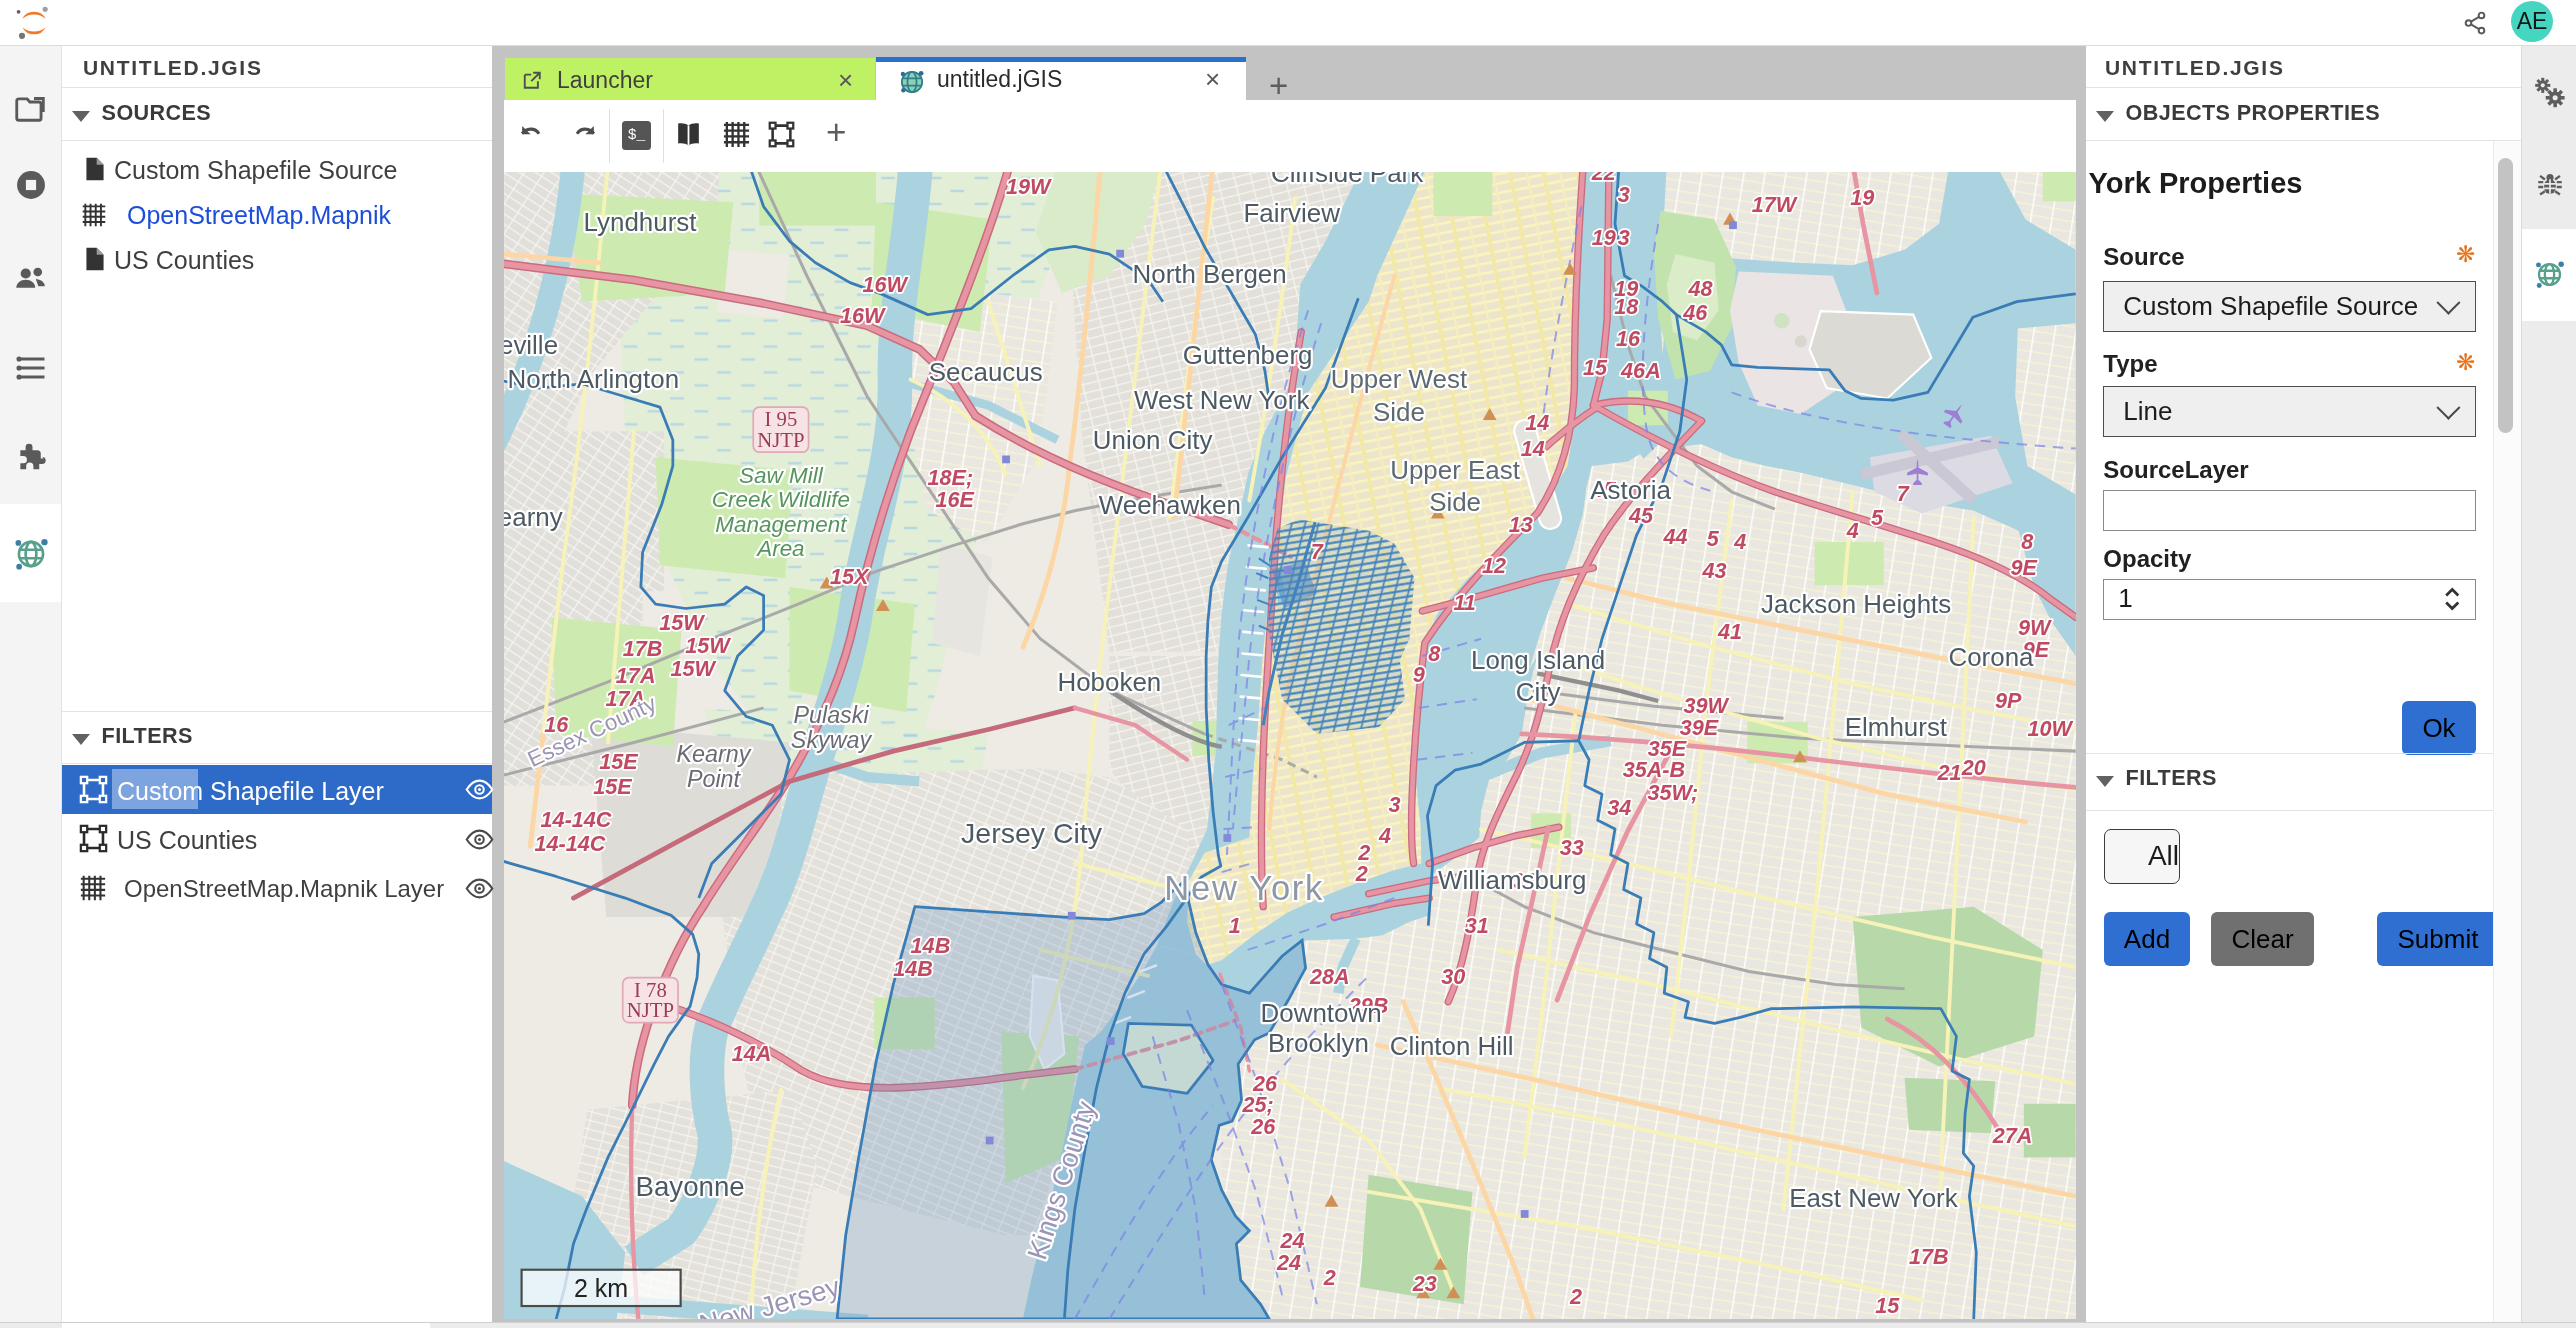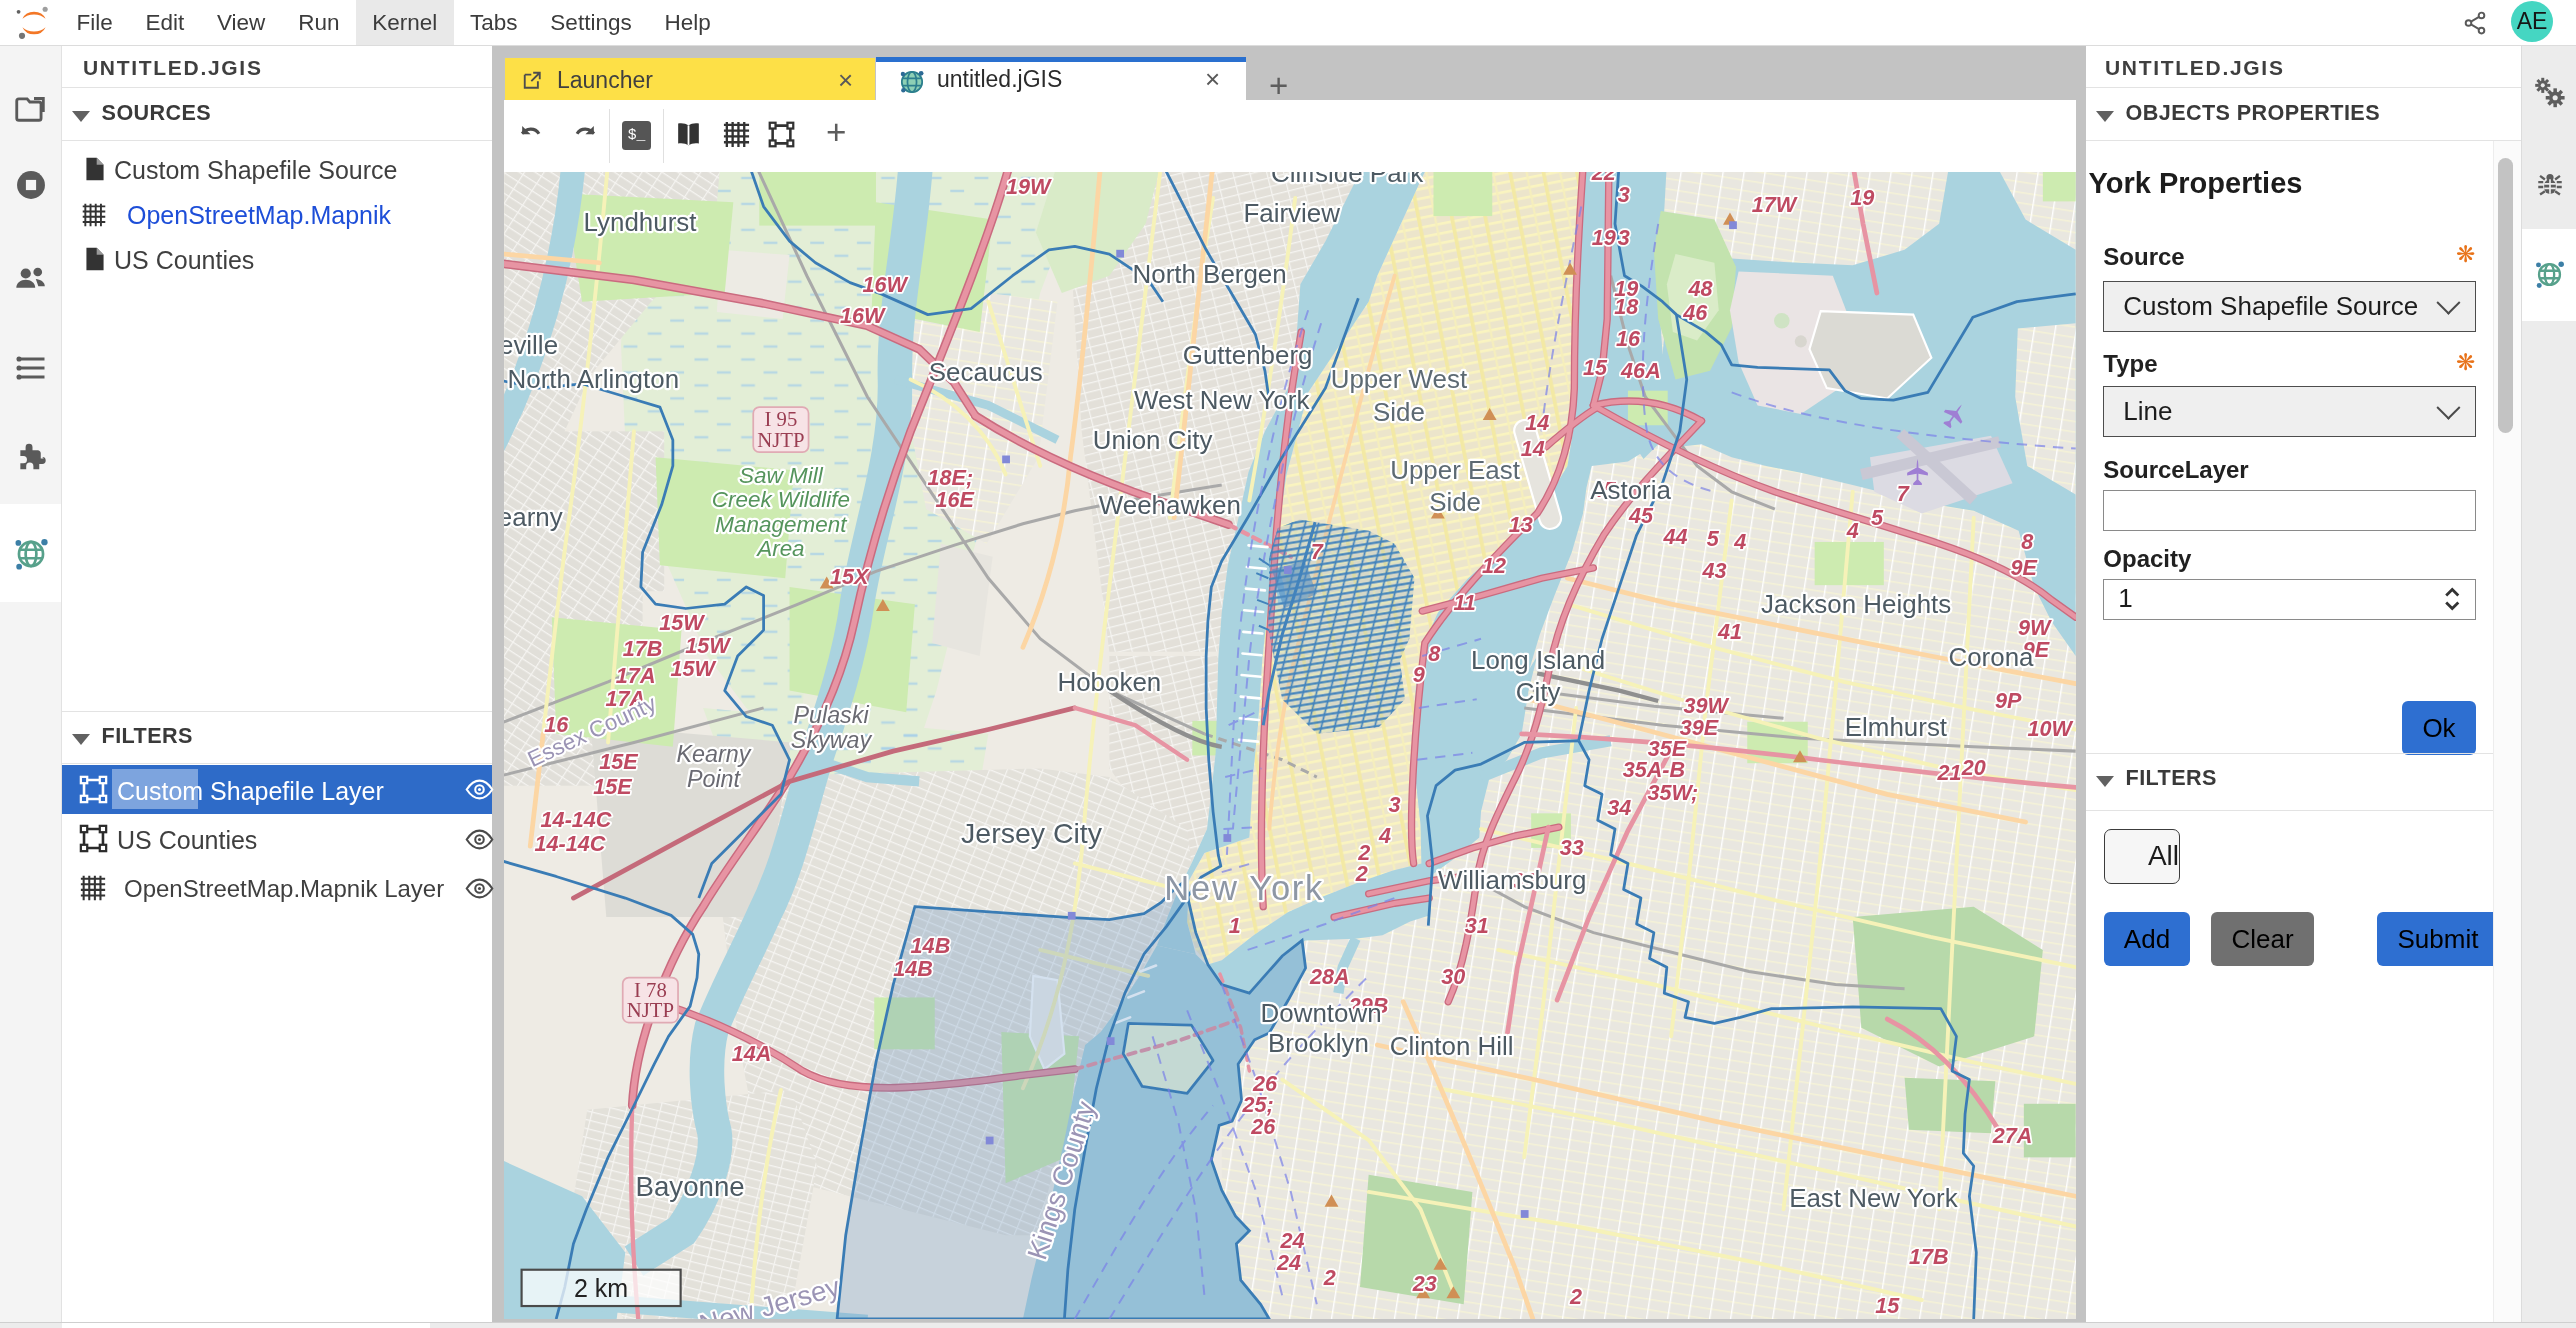--- a/index.html
+++ b/index.html
@@ -31,23 +31,20 @@
 <body>
 
 <div class="abs" id="menubar">
   <svg class="abs" style="left:14px;top:5.2px" width="40" height="36" viewBox="0 0 46 42">
     <path d="M9.5 26 A14.5 13 0 0 0 36.5 26 A19 17 0 0 1 9.5 26Z" fill="#f37726"></path>
     <path d="M9.5 16 A14.5 13 0 0 1 36.5 16 A19 17 0 0 0 9.5 16Z" fill="#f37726"></path>
     <circle cx="9" cy="36" r="3.6" fill="#757575"></circle>
     <circle cx="36" cy="5" r="3" fill="#9e9e9e"></circle>
     <circle cx="5" cy="8" r="2.2" fill="#616161"></circle>
   </svg>
-  <div class="abs" style="left:60px;top:0;white-space:nowrap">
-    <span class="mitem">File</span><span class="mitem">Edit</span><span class="mitem">View</span><span class="mitem">Run</span><span class="mitem hl">Kernel</span><span class="mitem">Tabs</span><span class="mitem">Settings</span><span class="mitem">Help</span>
-  </div>
   <svg class="abs" style="left:2462px;top:10.4px" width="26" height="26" viewBox="0 0 24 24">
     <circle cx="18" cy="5" r="2.6" fill="none" stroke="#595959" stroke-width="1.8"></circle>
     <circle cx="6" cy="12" r="2.6" fill="none" stroke="#595959" stroke-width="1.8"></circle>
     <circle cx="18" cy="19" r="2.6" fill="none" stroke="#595959" stroke-width="1.8"></circle>
     <path d="M8.3 10.7 15.7 6.4 M8.3 13.3 15.7 17.6" stroke="#595959" stroke-width="1.8"></path>
   </svg>
   <div class="abs" style="left:2511px;top:0.9px;width:42px;height:41px;border-radius:50%;background:#45d6c2;color:#161616;font-size:23px;text-align:center;line-height:41px;">AE</div>
 </div>
 
 <div class="abs" id="leftbar">
@@ -173,21 +170,21 @@
   </svg>
   <div class="abs" style="left:62px;top:829px;font-size:24px;color:#3f3f3f">OpenStreetMap.Mapnik Layer</div>
   <svg class="abs" style="left:403px;top:832px" width="29" height="21" viewBox="0 0 17 12">
     <path d="M1 6C3.5 2.2 6 .8 8.5.8S13.5 2.2 16 6c-2.5 3.8-5 5.2-7.5 5.2S3.5 9.8 1 6z" fill="none" stroke="#4a4a4a" stroke-width="1.2"></path>
     <circle cx="8.5" cy="6" r="2.5" fill="none" stroke="#4a4a4a" stroke-width="1.2"></circle>
       <circle cx="8.5" cy="6" r="0.9" fill="#4a4a4a"></circle>
   </svg>
 </div>
 
 <div class="abs" id="tabbar">
-  <div class="abs" style="left:0;top:0;width:372px;height:43px;background:#fde047;border:0.9px solid #c4c4c4;border-bottom:none">
+  <div class="abs" style="left:0;top:0;width:372px;height:43px;background:#bef264;border:0.9px solid #c4c4c4;border-bottom:none">
     <svg class="abs" style="left:16.4px;top:11.2px" width="22.5" height="22.5" viewBox="0 0 24 24">
       <path d="M4 6h7M4 6v14h14v-7" fill="none" stroke="#4d4d4d" stroke-width="2"></path>
       <path d="M13 4h7v7M20 4L11 13" fill="none" stroke="#4d4d4d" stroke-width="2"></path>
     </svg>
     <div class="abs" style="left:52px;top:8.6px;font-size:23px;color:#404040">Launcher</div>
     <div class="abs" style="left:333px;top:7px;font-size:26px;color:#595959">×</div>
   </div>
   <div class="abs" style="left:372px;top:0;width:370px;height:43px;background:#fff;border-top:5.2px solid #2a70cf">
     <svg class="abs" style="left:22.5px;top:7px" width="26" height="26" viewBox="0 0 24 24">
       <circle cx="12" cy="12" r="10" fill="#8ed0b5"></circle>

